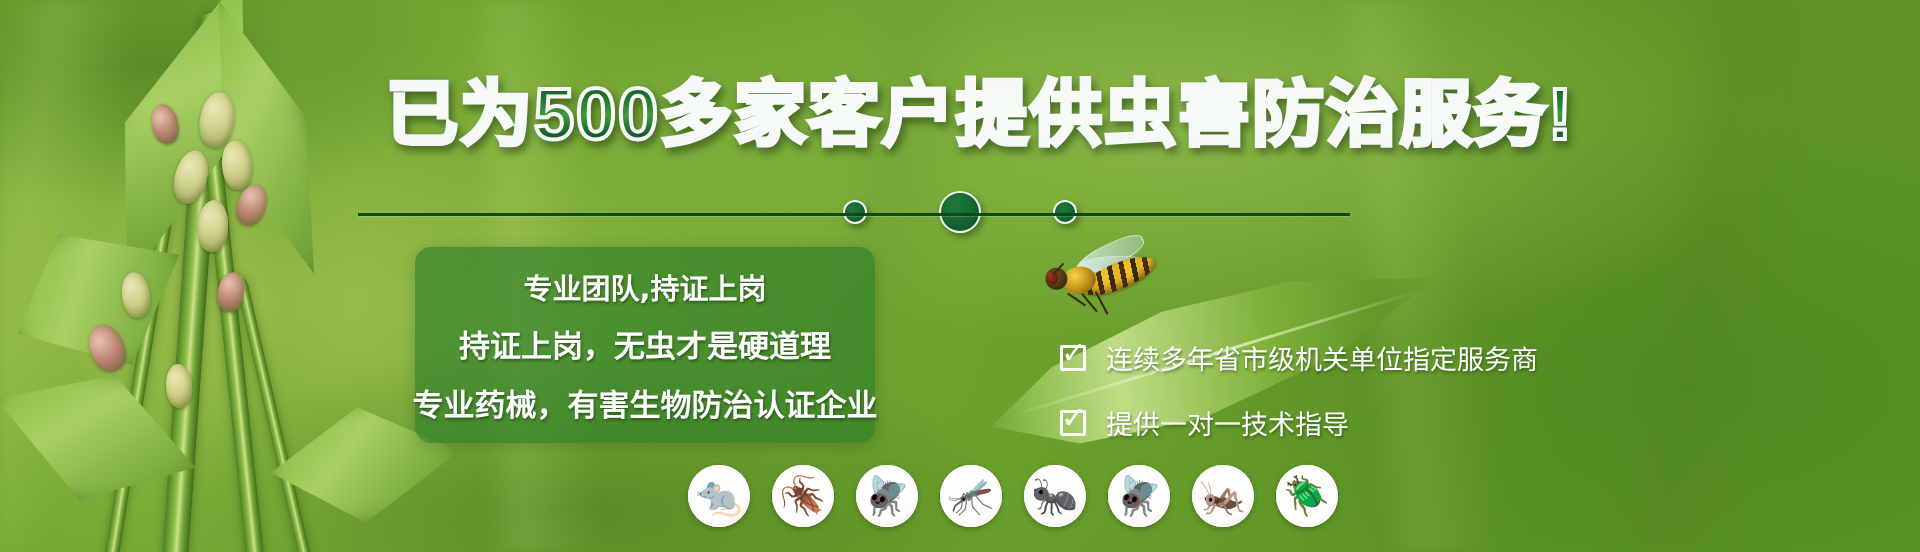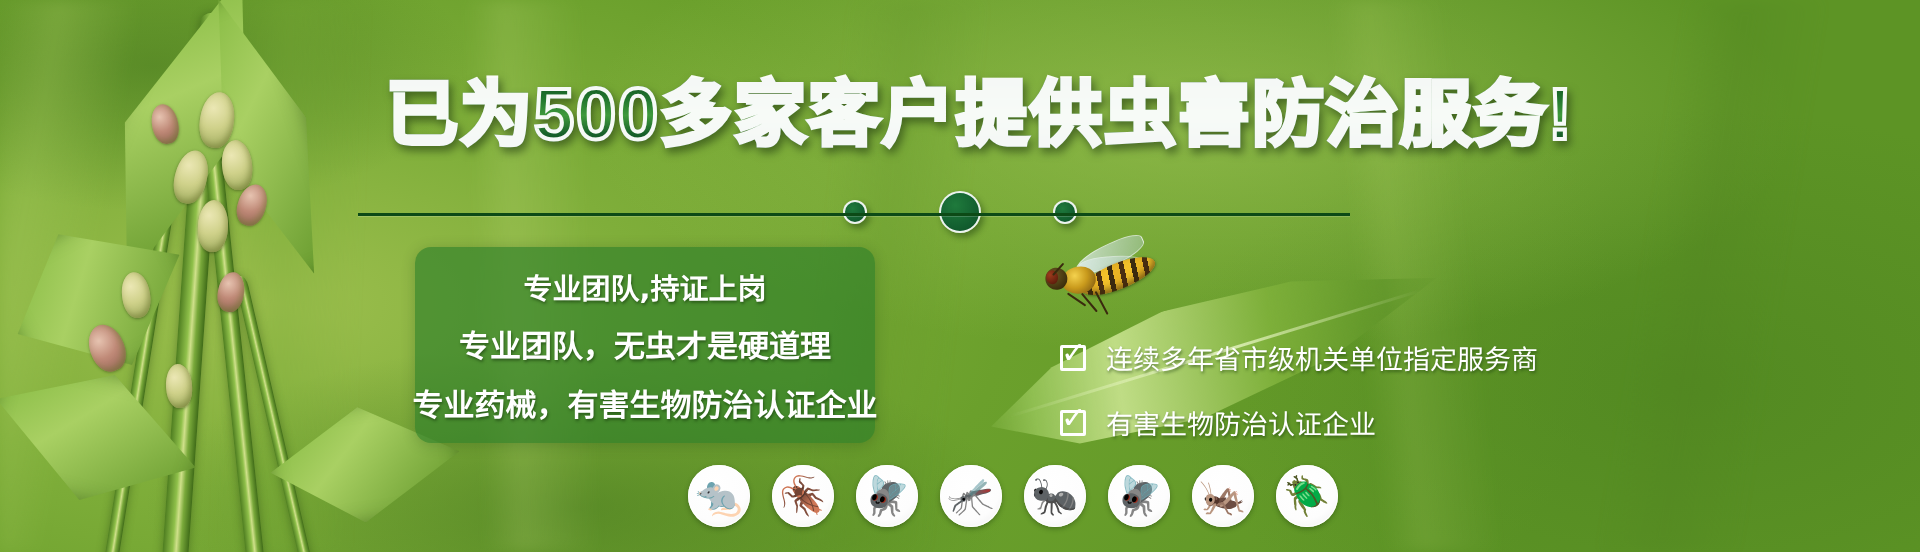--- a/index.html
+++ b/index.html
@@ -278,38 +278,38 @@
     <div class="dot small"></div>
     <div class="dot big"></div>
     <div class="dot small"></div>
   </div>
 
   <div class="rule"></div>
 
   <div class="panel"></div>
   <div class="panel-lines">
     <div class="panel-line l1">专业团队,持证上岗</div>
-    <div class="panel-line l2">专业团队，无虫才是硬道理</div>
+    <div class="panel-line l2">持证上岗，无虫才是硬道理</div>
     <div class="panel-line l3">专业药械，有害生物防治认证企业</div>
   </div>
 
   <div class="checklist">
     <div class="check-row">
       <span class="check-box">
         <span class="frame"></span>
         <span class="tick">✓</span>
       </span>
       <span class="check-text">连续多年省市级机关单位指定服务商</span>
     </div>
     <div class="check-row">
       <span class="check-box">
         <span class="frame"></span>
         <span class="tick">✓</span>
       </span>
-      <span class="check-text">有害生物防治认证企业</span>
+      <span class="check-text">提供一对一技术指导</span>
     </div>
   </div>
 
   <div class="pests">
     <div class="pest p-rat">
         <span class="glyph">🐀</span>
       </div>
     <div class="pest p-roach">
         <span class="glyph">🪳</span>
       </div>

